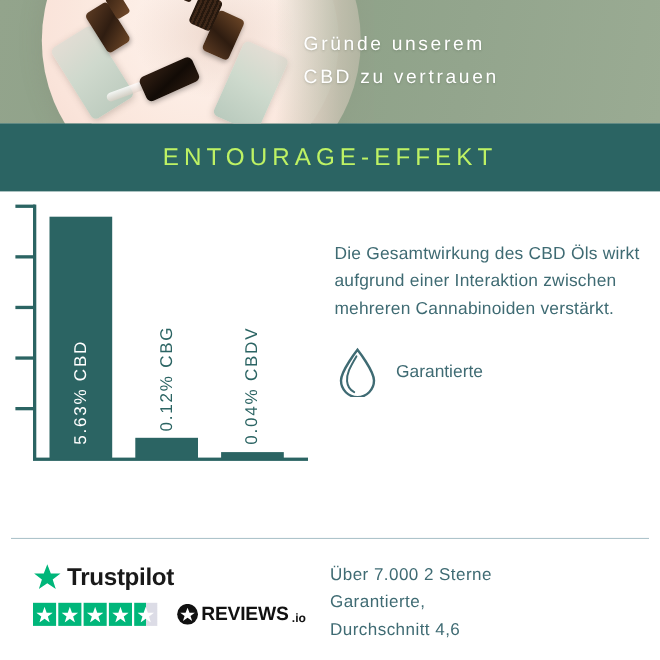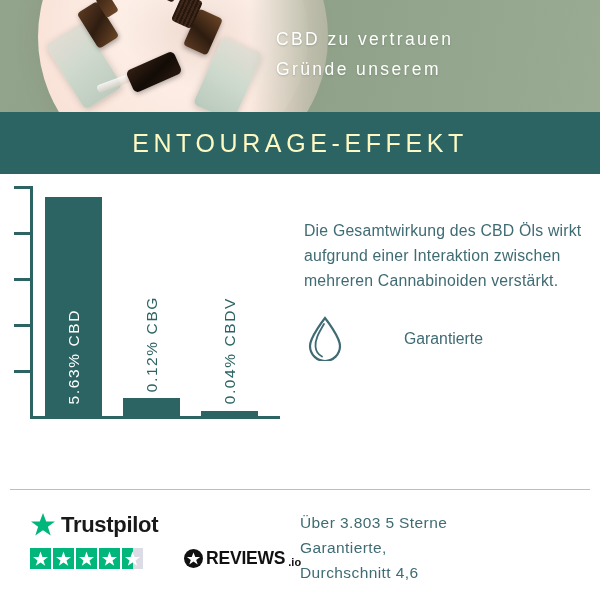--- a/index.html
+++ b/index.html
@@ -49,21 +49,21 @@
       background:linear-gradient(180deg,rgba(255,255,255,.8),rgba(222,206,196,.6));
       transform:rotate(-20deg);}
   .hero-fade{position:absolute;left:250px;top:0;width:130px;height:112px;
       background:linear-gradient(90deg,rgba(147,164,140,0) 0%,rgba(145,162,138,.55) 45%,#92a38b 100%);}
   .hero-text{position:absolute;right:24px;top:24px;width:300px;text-align:left;}
   .hero-line{color:#ffffff;font-size:17.5px;letter-spacing:2.4px;line-height:30px;
       font-weight:300;white-space:nowrap;text-shadow:0 1px 2px rgba(60,70,55,.25);}
 
   
   .banner{width:600px;height:62px;background:#2b6463;display:flex;align-items:center;justify-content:center;}
-  .banner-title{color:#fef9c3;font-size:25px;letter-spacing:4.6px;font-weight:400;}
+  .banner-title{color:#bef264;font-size:22px;letter-spacing:4.6px;font-weight:400;}
 
   
   .body-wrap{position:relative;width:600px;height:300px;}
 
   
   .chart{position:absolute;left:0;top:8px;width:290px;height:250px;}
   .axis-v{position:absolute;left:30px;top:4px;width:3px;height:232px;background:#2b6463;}
   .axis-h{position:absolute;left:30px;top:234px;width:250px;height:3px;background:#2b6463;}
   .tick{position:absolute;left:14px;width:18px;height:3px;background:#2b6463;}
   .bars{position:absolute;left:33px;top:4px;width:247px;height:232px;}
@@ -73,36 +73,36 @@
   .bl-in{color:#ffffff;}
   .bl-out{color:#2b6463;}
   .oil-label{position:absolute;left:30px;top:258px;width:250px;text-align:center;
       color:#2b6463;font-size:20px;font-weight:bold;letter-spacing:1.6px;}
 
   
   .rightcol{position:absolute;left:304px;top:44px;width:290px;}
   .para{color:#3f6b73;font-size:15.8px;line-height:25px;letter-spacing:.2px;font-weight:400;}
   .feature{display:flex;align-items:center;gap:14px;margin-top:22px;}
   .drop-icon{flex:0 0 auto;width:42px;height:46px;}
-  .feature-text{color:#3f6b73;font-size:15.8px;line-height:25px;margin-left:44px;}
+  .feature-text{color:#3f6b73;font-size:15.8px;line-height:25px;}
 
   
   .divider{position:absolute;left:10px;top:489px;width:580px;height:1px;background:#aec4cb;}
 
   
   .footer{position:absolute;left:0;top:498px;width:600px;height:102px;display:flex;}
   .foot-left{width:300px;position:relative;}
   .tp{position:absolute;left:30px;top:14px;display:flex;align-items:flex-start;gap:5px;}
   .tp-star{width:26px;height:26px;}
   .tp-word{color:#191919;font-size:22px;font-weight:bold;letter-spacing:-.3px;}
   .stars{position:absolute;left:30px;top:50px;display:flex;gap:2px;}
   .sq{width:21px;height:21px;position:relative;background:#00b67a;}
   .sq.half{background:linear-gradient(90deg,#00b67a 0 50%,#dcdce6 50% 100%);}
   .sq svg{position:absolute;left:3px;top:3px;}
-  .rio{position:absolute;left:184px;top:50px;display:flex;align-items:center;gap:3px;}
+  .rio{position:absolute;left:161px;top:50px;display:flex;align-items:center;gap:3px;}
   .rio-badge{width:19px;height:19px;}
   .rio-word{color:#111;font-size:17.5px;font-weight:bold;letter-spacing:-.2px;}
   .rio-io{color:#111;font-size:11px;font-weight:bold;align-self:flex-end;padding-bottom:1px;}
   .foot-right{width:300px;padding-top:12px;}
   .foot-line{color:#3f6b73;font-size:15.5px;line-height:25px;letter-spacing:.4px;}
 </style>
 </head>
 <body>
 
 <div class="page">
@@ -117,22 +117,22 @@
       <div class="b1neck"></div>
       <div class="bottle b2"></div>
       <div class="b2cap"></div>
       <div class="b2knurl"></div>
       <div class="b2stem"></div>
       <div class="pip-tube"></div>
       <div class="pip"></div>
       <div class="hero-fade"></div>
     </div>
     <div class="hero-text">
+      <div class="hero-line">Gründe unserem</div>
       <div class="hero-line">CBD zu vertrauen</div>
-      <div class="hero-line">Gründe unserem</div>
     </div>
   </div>
 
   <div class="banner">
     <div class="banner-title">ENTOURAGE-EFFEKT</div>
   </div>
 
   <div class="body-wrap">
 
     <div class="chart">
@@ -221,19 +221,19 @@
             <circle cx="9.5" cy="9.5" r="9.5" fill="#111"></circle>
             <polygon points="9.5,3.4 11.3,8.0 16.1,8.0 12.2,10.9 13.7,15.5 9.5,12.6 5.3,15.5 6.8,10.9 2.9,8.0 7.7,8.0" fill="#fff"></polygon>
           </svg>
         </span>
         <span class="rio-word">REVIEWS</span>
         <span class="rio-io">.io</span>
       </div>
     </div>
 
     <div class="foot-right">
-      <div class="foot-line">Über 3.803 5 Sterne</div>
+      <div class="foot-line">Über 7.000 2 Sterne</div>
       <div class="foot-line">Garantierte,</div>
       <div class="foot-line">Durchschnitt 4,6</div>
     </div>
   </div>
 
 </div>
 
 </body></html>

